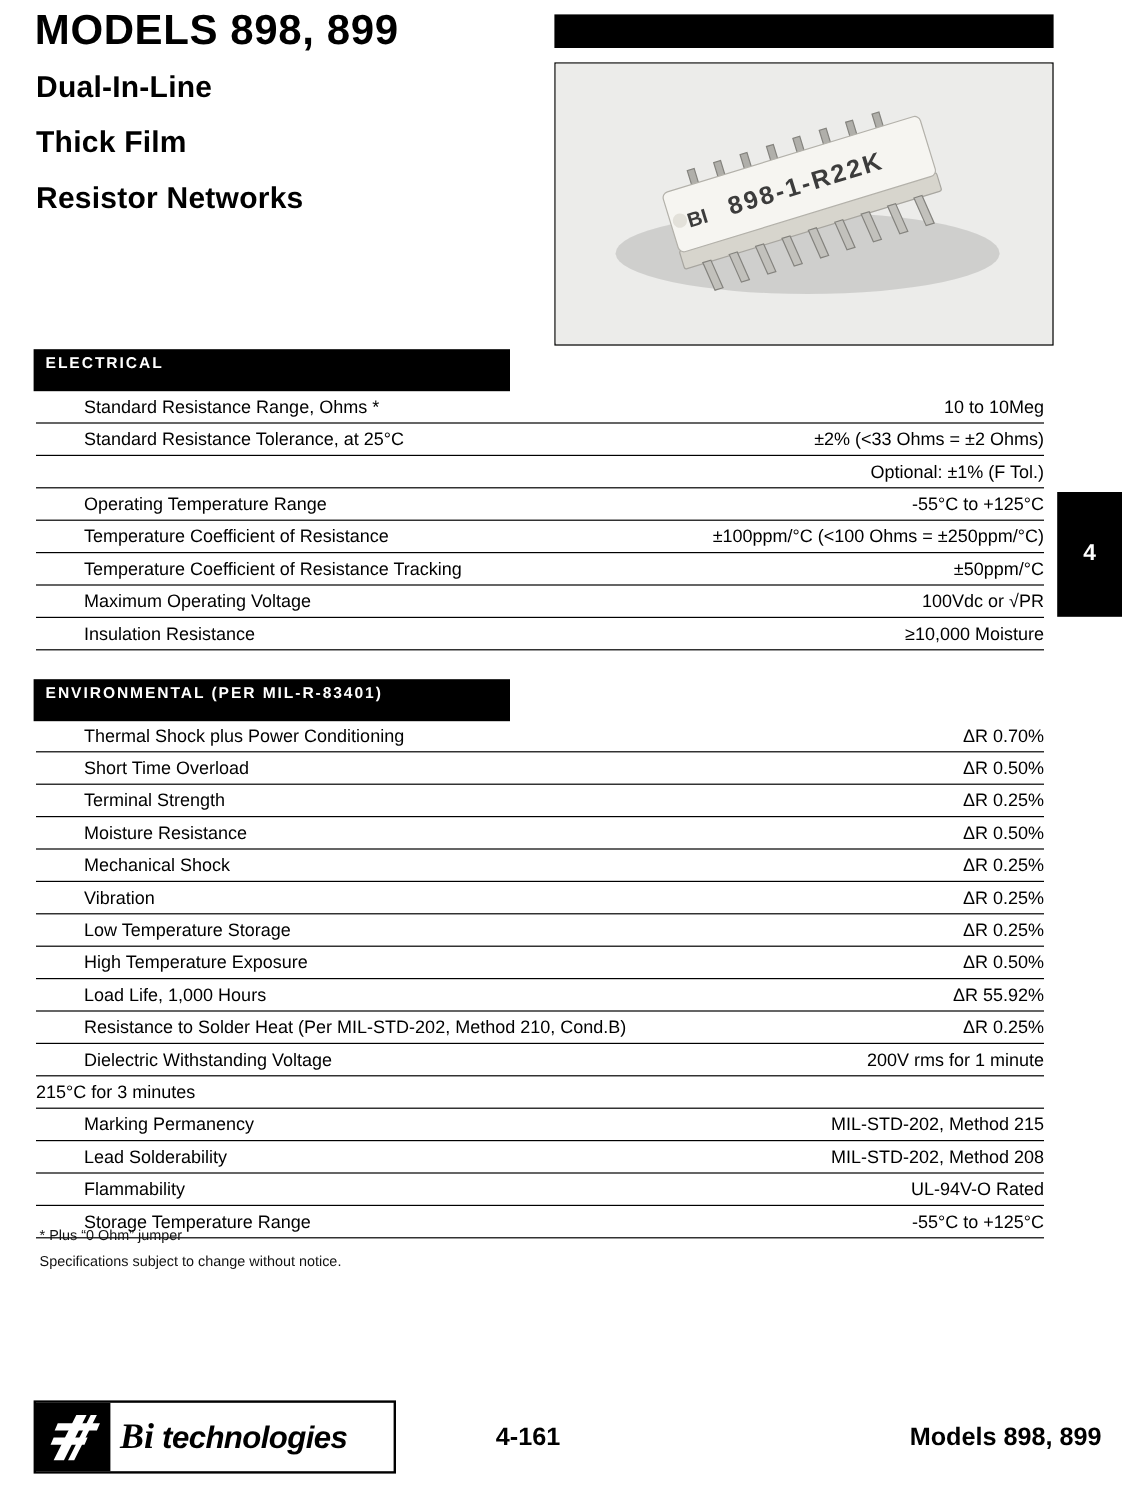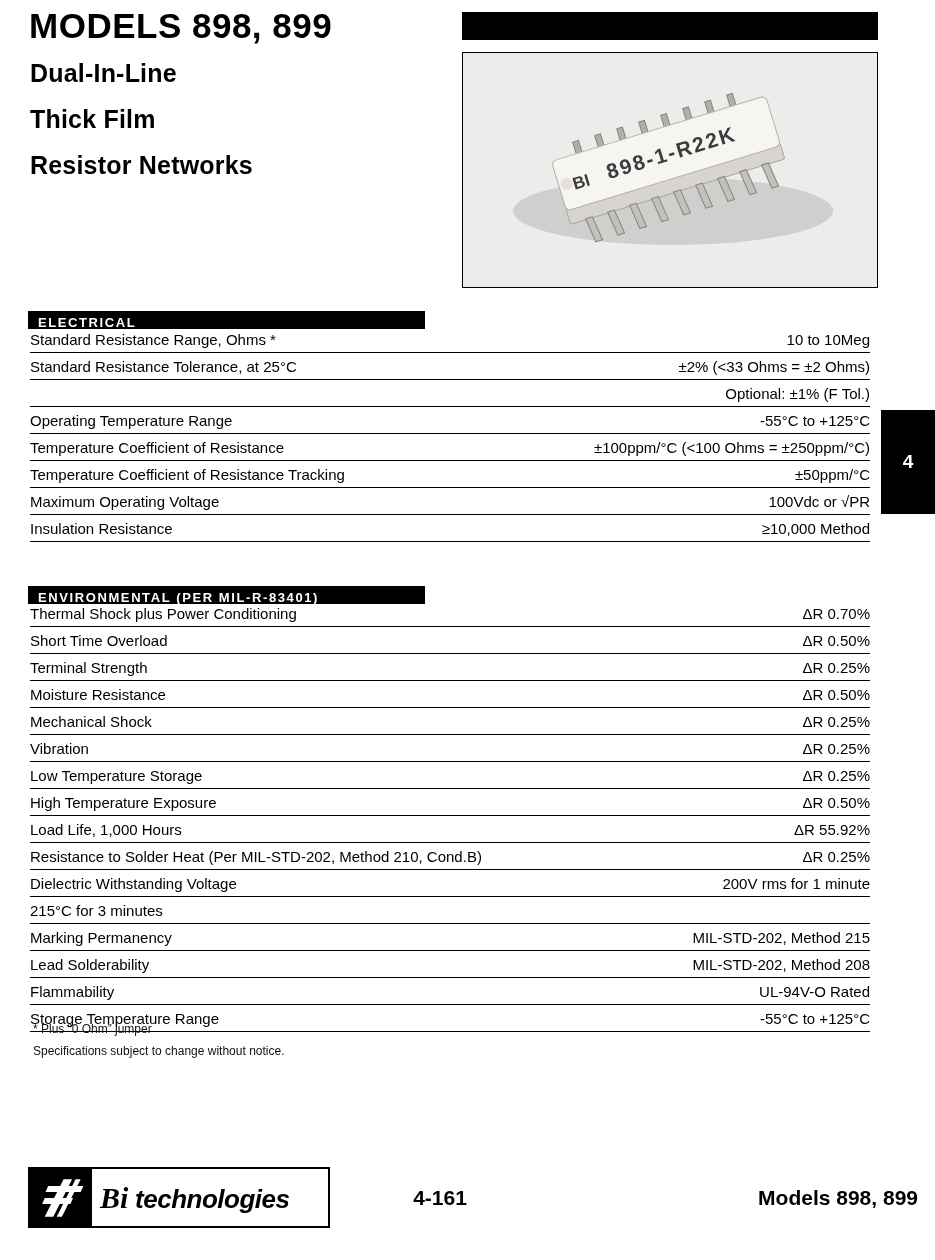--- a/index.html
+++ b/index.html
@@ -7,31 +7,31 @@
     position:relative;width:935px;height:1260px;background:#fff;
     font-family:"Liberation Sans",sans-serif;color:#000;overflow:hidden;padding-left:44px;
   }
   
   .title{position:absolute;left:29px;top:6px;font-size:35px;font-weight:900;letter-spacing:.5px;}
   .sub{position:absolute;left:30px;font-size:25px;font-weight:bold;letter-spacing:.2px;}
   .sub1{top:59px}.sub2{top:105px}.sub3{top:151px}
   .top-bar{position:absolute;left:462px;top:12px;width:416px;height:28px;background:#000;}
   .photo{position:absolute;left:462px;top:52px;width:416px;height:236px;border:1.5px solid #000;box-sizing:border-box;background:#ededeb;}
   
-  .section-bar{position:absolute;left:28px;width:397px;height:18px;background:#000;color:#fff;
-    font-size:13px;font-weight:bold;letter-spacing:1.6px;line-height:23px;padding-left:10px;box-sizing:border-box;margin-top:20px;}
+  .section-bar{position:absolute;left:28px;width:397px;height:35px;background:#000;color:#fff;
+    font-size:13px;font-weight:bold;letter-spacing:1.6px;line-height:23px;padding-left:10px;box-sizing:border-box;}
   .bar-electrical{top:291px;}
   .bar-environmental{top:566px;}
   
   .spec-table{position:absolute;left:30px;width:840px;}
   .table-electrical{top:326px;}
   .table-environmental{top:600px;}
   .trow{display:flex;justify-content:space-between;align-items:center;height:26px;
     border-bottom:1.6px solid #000;font-size:15px;line-height:25px;}
-  .tl{white-space:nowrap;}
+  .tl{white-space:nowrap;margin-left:40px;}
   .tv{white-space:nowrap;text-align:right;}
   
   .side-tab{position:absolute;left:881px;top:410px;width:54px;height:104px;background:#000;color:#fff;
     display:flex;align-items:center;justify-content:center;font-size:19px;font-weight:bold;}
   
   .footnote{position:absolute;left:33px;font-size:12px;color:#111;}
   .fn1{top:1022px;}
   .fn2{top:1044px;}
   
   .logo-box{position:absolute;left:28px;top:1167px;width:302px;height:61px;border:2.5px solid #000;
@@ -119,21 +119,21 @@
     <div class="trow">
         <span class="tl">Temperature Coefficient of Resistance Tracking</span>
         <span class="tv">±50ppm/°C</span>
       </div>
     <div class="trow">
         <span class="tl">Maximum Operating Voltage</span>
         <span class="tv">100Vdc or √PR</span>
       </div>
     <div class="trow">
         <span class="tl">Insulation Resistance</span>
-        <span class="tv">≥10,000 Method</span>
+        <span class="tv">≥10,000 Moisture</span>
       </div>
   </div>
 
   <div class="side-tab">4</div>
 
   <div class="section-bar bar-environmental">ENVIRONMENTAL (PER MIL-R-83401)</div>
   <div class="spec-table table-environmental">
     <div class="trow">
         <span class="tl">Thermal Shock plus Power Conditioning</span>
         <span class="tv">ΔR 0.70%</span>

